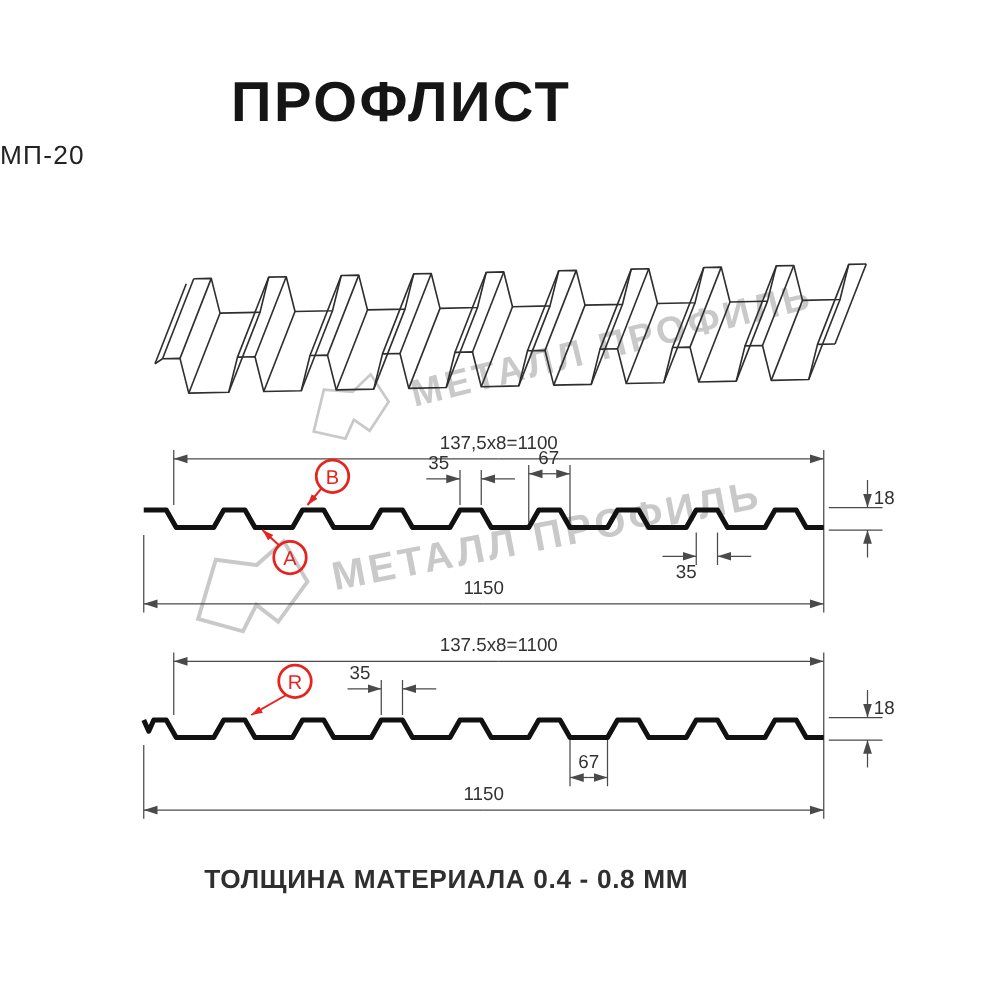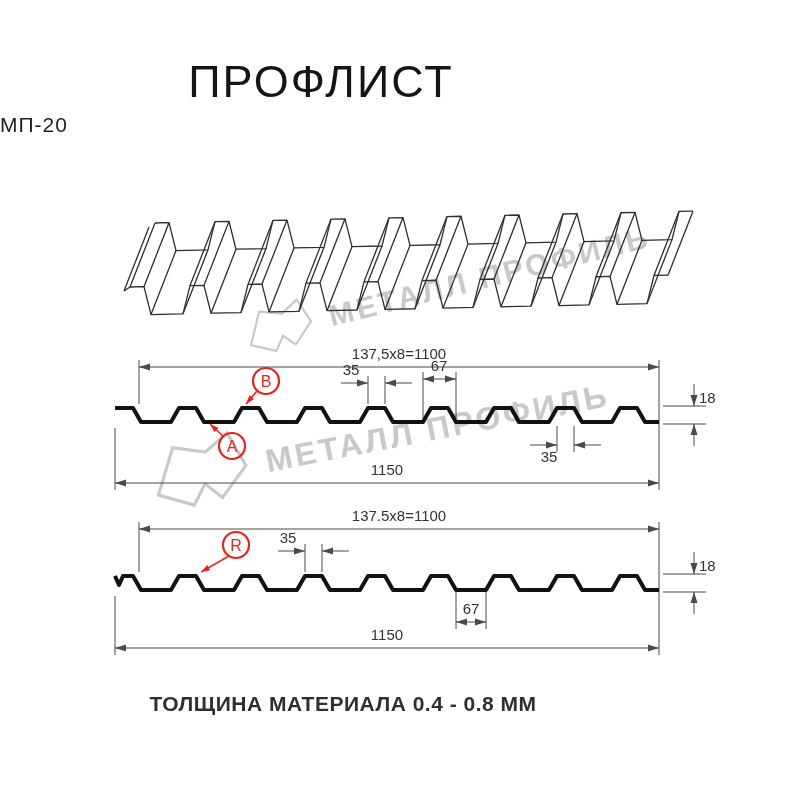--- a/index.html
+++ b/index.html
@@ -1,23 +1,23 @@
 <!DOCTYPE html>
 <html><head>
 <meta charset="utf-8">
 <style>
   html,body{margin:0;padding:0;background:#ffffff;}
   body{width:800px;height:800px;position:relative;overflow:hidden;
        font-family:"Liberation Sans", sans-serif;}
   .abs{position:absolute;}
   .title{top:56px;left:0;width:642px;text-align:center;
-         font-size:45px;font-weight:normal;letter-spacing:2px;color:#151515;}
+         font-size:45px;font-weight:bold;letter-spacing:2px;color:#151515;}
   .subtitle{top:113px;left:0;width:800px;text-align:left;
             font-size:21px;font-weight:500;letter-spacing:1px;color:#222;}
-  .footer{top:692px;left:0;width:686px;text-align:center;
+  .footer{top:692px;left:14px;width:686px;text-align:center;
           font-size:21px;font-weight:600;letter-spacing:0.5px;color:#2f2f2f;}
   .wm{display:flex;align-items:center;gap:14px;pointer-events:none;}
   .wm .wm-text{font-size:30px;font-weight:bold;letter-spacing:3px;
                color:#c9c9c9;white-space:nowrap;}
   .wm1{left:244px;top:306px;transform:rotate(-14deg);transform-origin:left center;}
   .wm2{left:150px;top:438px;transform:rotate(-11deg);transform-origin:left center;}
   .wm2 .wm-text{font-size:32px;}
   svg.layer{position:absolute;left:0;top:0;pointer-events:none;}
   svg text{font-family:"Liberation Sans", sans-serif;}
   .dimtxt{font-size:15px;fill:#333;}

